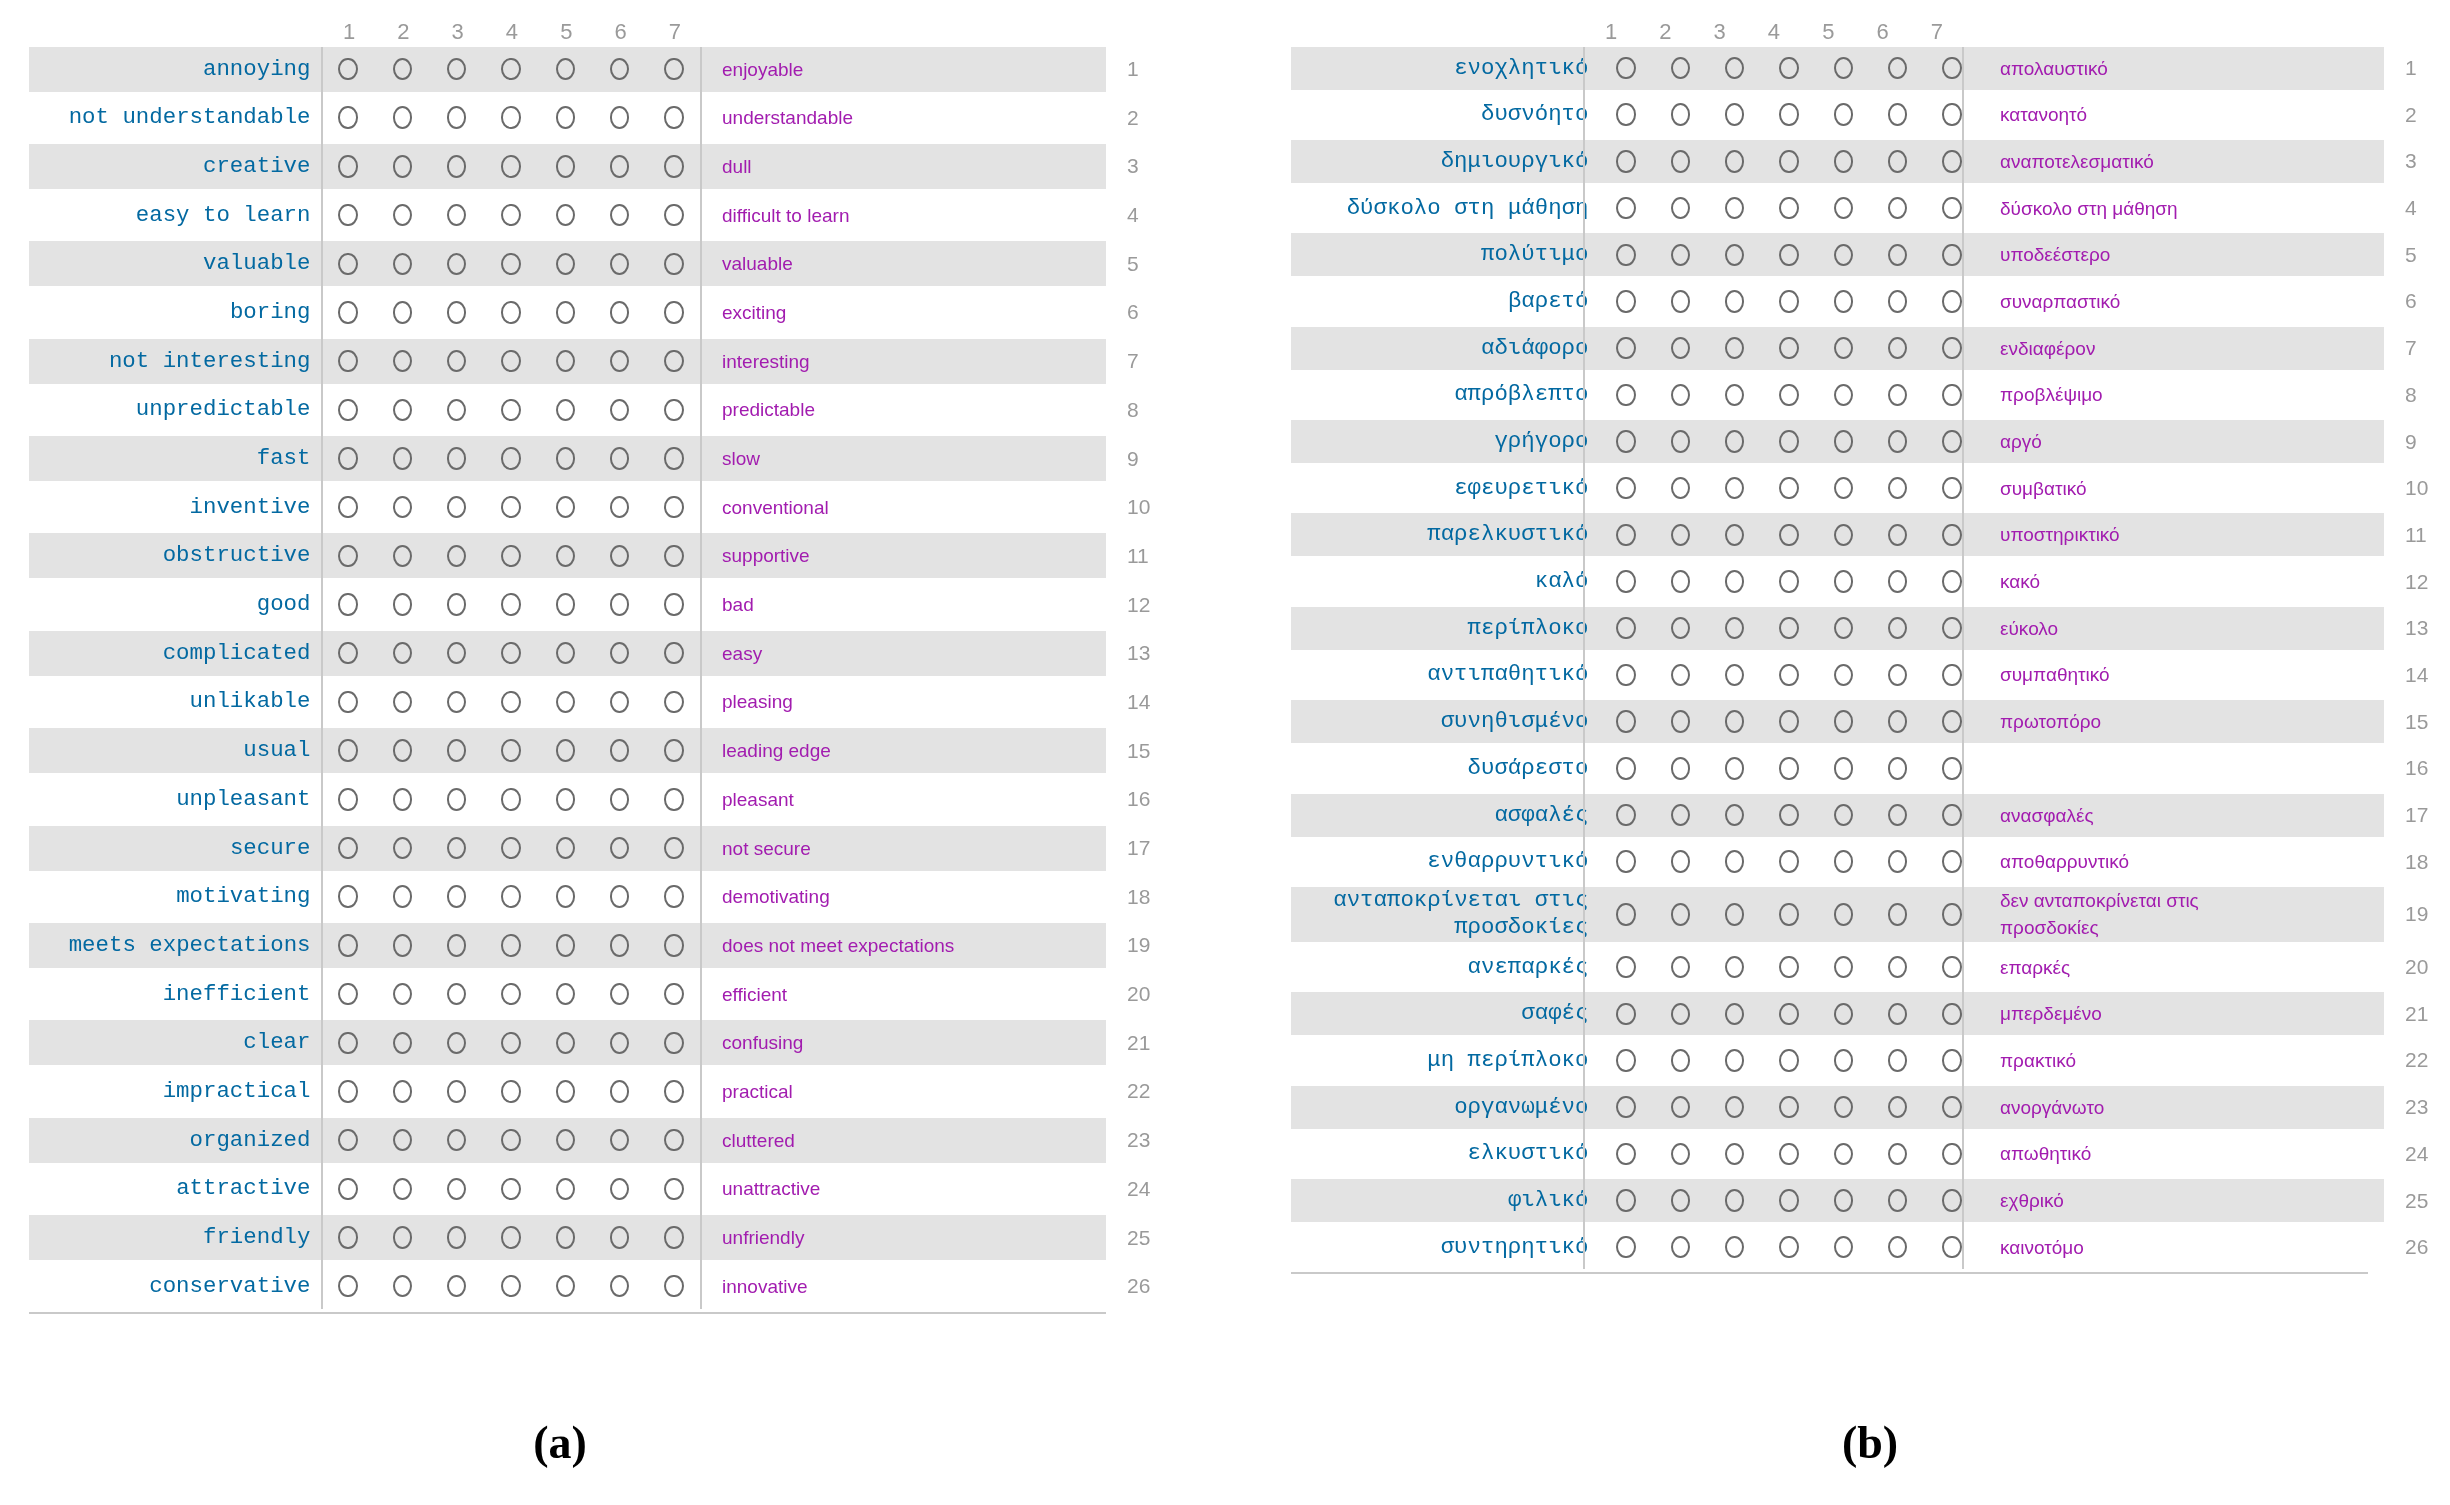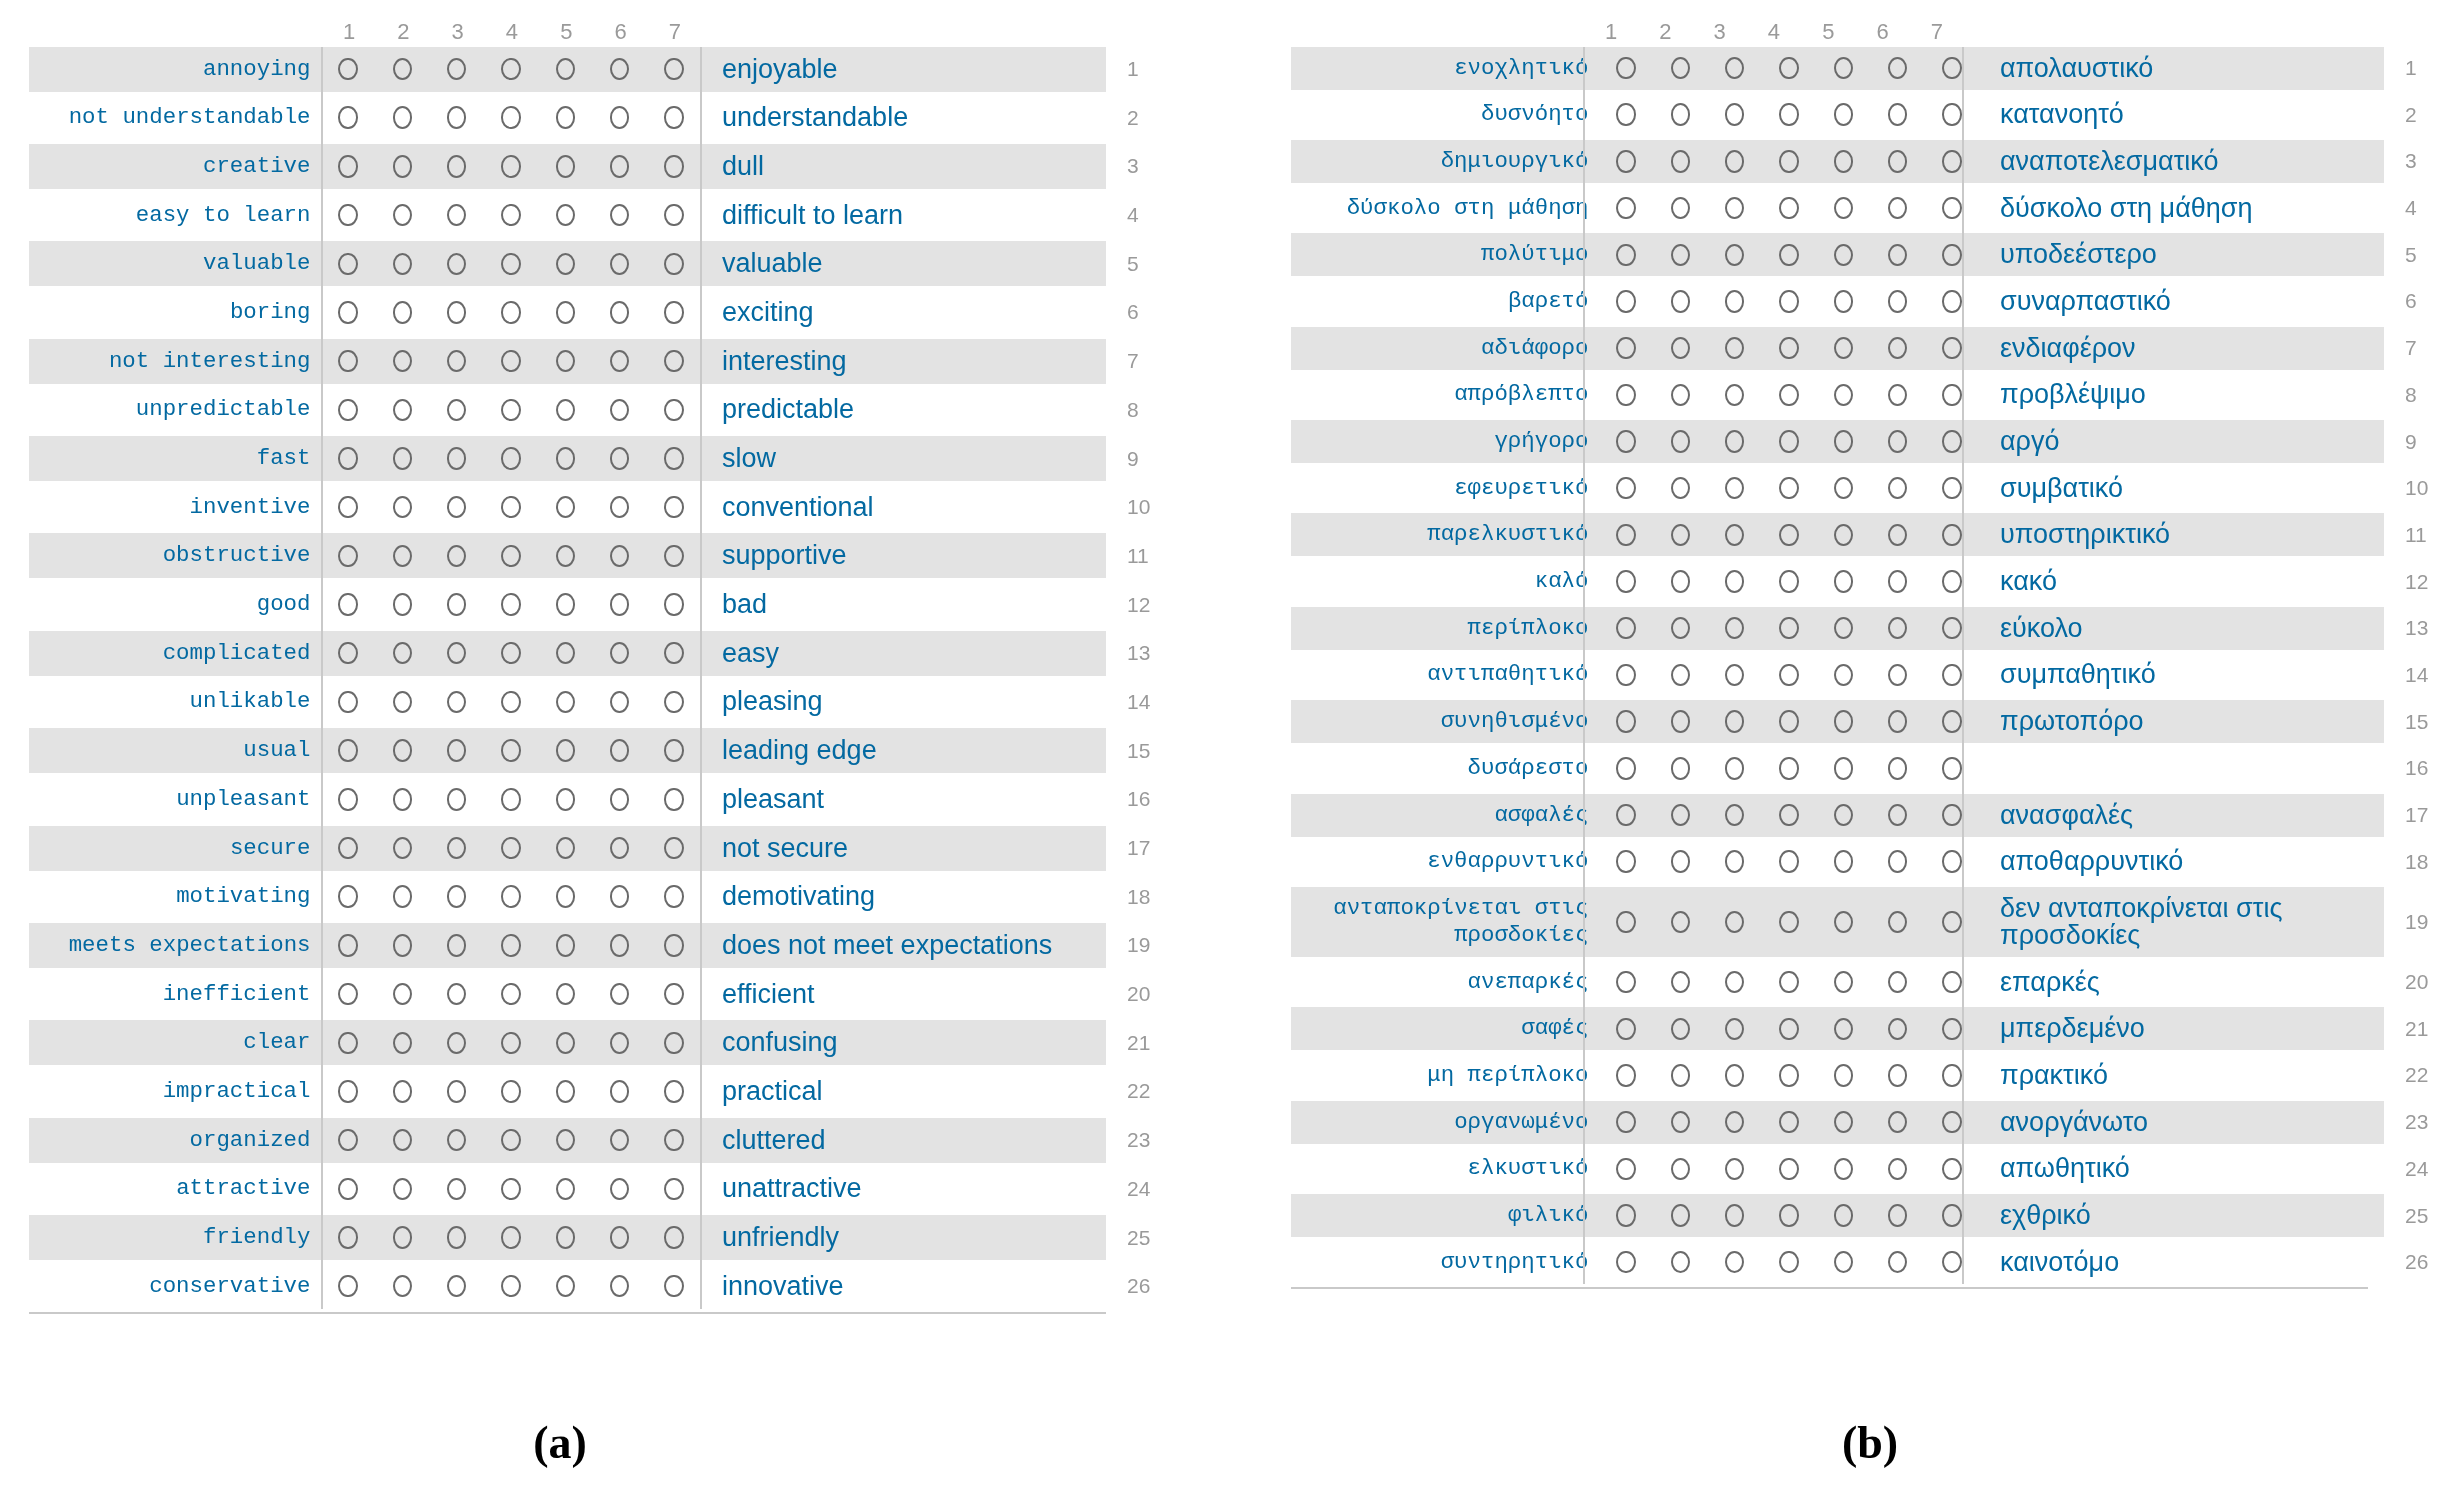--- a/index.html
+++ b/index.html
@@ -14,34 +14,34 @@
   .scale-header{display:flex;height:36px;}
   .scale-header .sp-left{width:293px;}
   .scale-header .nums{width:380px;display:flex;align-items:flex-end;}
   .scale-header .num{flex:1;text-align:center;color:#9a9a9a;font-size:22px;line-height:30px;}
 
   .rows{position:relative;}
   .row{display:flex;margin-bottom:3.7px;}
   .band{display:flex;width:1077px;background:transparent;height:45px;}
   #table-b .band{height:43px;padding-left:16px;}
   .row.shaded .band{background:#e3e3e3;}
-  #table-b .row.tall .band{height:70px;}
+  #table-b .row.tall .band{height:55px;}
 
   .cell-left{
     width:292px;display:flex;align-items:center;justify-content:flex-end;
     padding-right:10.5px;box-sizing:border-box;font-size:22.4px;color:#0369a1;
     text-align:right;white-space:pre-line;line-height:27px;font-family:Liberation Mono, monospace;
   }
   .cell-radios{
     width:380px;display:flex;align-items:center;justify-content:space-around;
     box-sizing:border-box;
   }
   .cell-right{
     flex:1;display:flex;align-items:center;padding-left:21px;box-sizing:border-box;
-    font-size:27px;color:#0369a1;white-space:pre-line;line-height:27px;
+    font-size:19px;color:#a21caf;white-space:pre-line;line-height:27px;
   }
   .radio{
     width:19.4px;height:22.4px;border:2.2px solid #6a6a6a;border-radius:50%;
     box-sizing:border-box;background:transparent;flex:0 0 auto;cursor:pointer;
   }
   .row-num{
     width:67px;display:flex;align-items:center;justify-content:flex-start;
     padding-left:21px;box-sizing:border-box;color:#9a9a9a;font-size:21px;
   }
 

